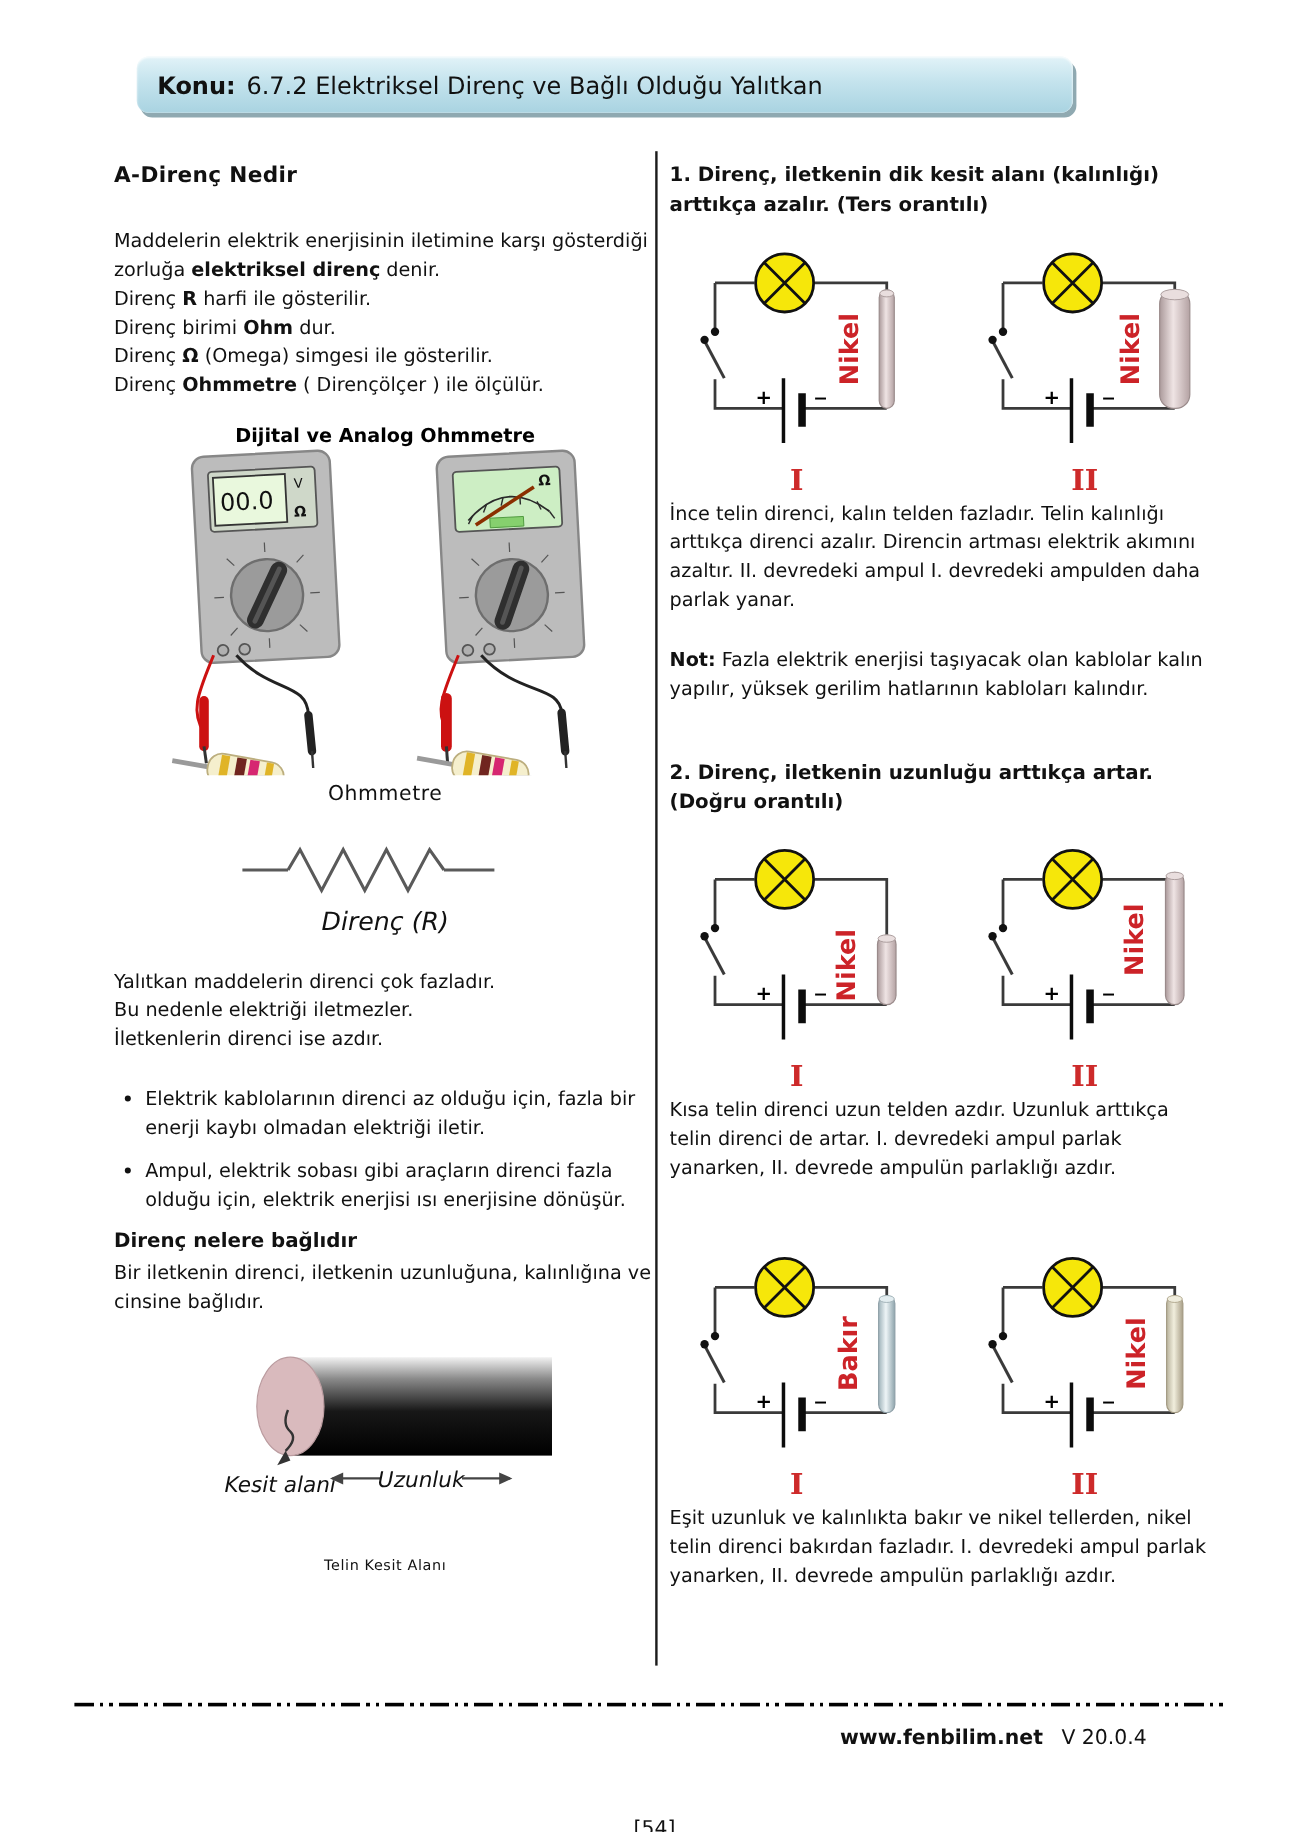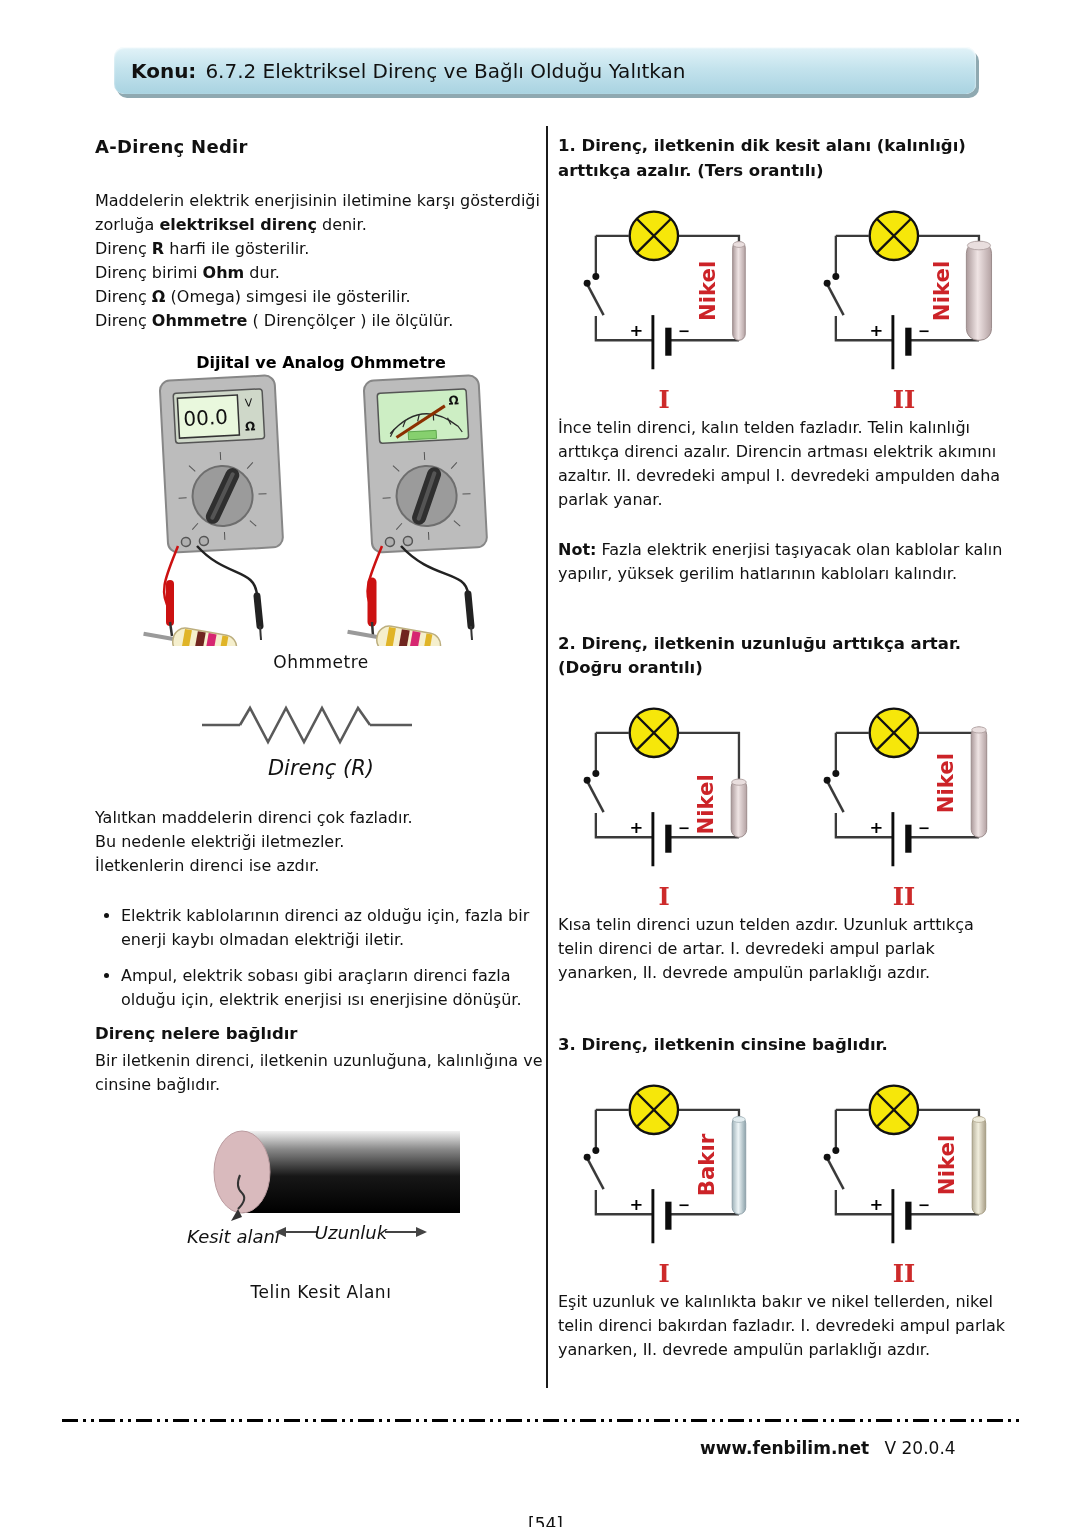--- a/index.html
+++ b/index.html
@@ -3,21 +3,21 @@
 <meta charset="utf-8">
 <style>
   html,body { margin:0; padding:0; background:#ffffff; }
   .page {
     position:relative; width:1080px; height:1527px; background:#fff;
     font-family:"DejaVu Sans","Liberation Sans",sans-serif; color:#111;
     overflow:hidden;
   }
   
   .header-bar {
-    position:absolute; left:114px; top:47px; width:862px; height:47px;
+    position:absolute; left:114px; top:47px; width:780px; height:47px;
     border-radius:10px; box-sizing:border-box;
     background:linear-gradient(180deg,#e2f3f8 0%,#c4e3ed 45%,#a9d3e1 100%);
     box-shadow:3px 4px 0 #8fa9b1, inset 0 1px 2px #ffffff;
     display:flex; align-items:center; padding-left:17px; font-size:20px;
   }
   .header-bar .k { font-weight:bold; margin-right:9px; }
   
   .divider { position:absolute; left:546px; top:126px; width:2px; height:1262px; background:#1b1b1b; }
   .col-left  { position:absolute; left:95px;  top:128px; width:452px; }
   .col-right { position:absolute; left:558px; top:128px; width:452px; }
@@ -30,21 +30,21 @@
   .red-title { color:#000000; font-weight:bold; font-size:16px; margin:20px 0 2px; }
   .fig-caption { font-size:17px; margin-top:2px; letter-spacing:.5px; }
   .rsym { margin-top:26px; }
   .rsym-label { font-style:italic; font-weight:400; font-size:21px; margin-top:0px; font-family:"DejaVu Sans",sans-serif; }
   .ins { margin-top:26px; }
   ul.blt { margin:26px 0 0; padding-left:26px; }
   ul.blt li { margin-bottom:12px; }
   .depends { }
   .depends-title { font-weight:bold; font-size:16.5px; margin-bottom:6px; }
   .cross-fig { margin-top:22px; text-align:center; }
-  .cross-caption { font-size:17px; margin-top:9px; letter-spacing:.5px; }
+  .cross-caption { font-size:12px; margin-top:24px; letter-spacing:.5px; }
   
   .sec-heading { font-weight:bold; font-size:16.5px; line-height:1.5; margin:6px 0 12px; }
   .circuits-row { display:flex; justify-content:space-between; padding:0 2px; }
   .circuit { text-align:center; width:208px; }
   .numeral { color:#cd2a2a; font-weight:bold; font-family:"DejaVu Serif","Liberation Serif",serif; font-size:24px; line-height:1; margin-top:2px; }
   .sec-body { margin-top:4px; }
   .note { margin-top:26px; }
   .sec2 { margin-top:46px; }
   .sec3 { margin-top:48px; }
   
@@ -399,21 +399,20 @@
             </g>
             <text x="156" y="90" transform="rotate(-90 156 90)" text-anchor="middle" fill="#cc2328" font-size="22" font-weight="bold">Nikel</text>
           </svg>
           <div class="numeral">II</div>
         </div>
       </div>
       <div class="t sec-body">Kısa telin direnci uzun telden azdır. Uzunluk arttıkça telin direnci de artar. I. devredeki ampul parlak yanarken, II. devrede ampulün parlaklığı azdır.</div>
     </div>
 
     <div class="sec3">
-      <div class="sec-heading">3. Direnç, iletkenin cinsine bağlıdır.</div>
       <div class="circuits-row">
         <div class="circuit">
           <svg width="205" height="186" viewBox="0 0 212 186">
             <defs>
                 <linearGradient id="cy3a" x1="0" y1="0" x2="1" y2="0">
                   <stop offset="0" stop-color="#9fb3ba"></stop>
                   <stop offset="0.45" stop-color="#eef5f7"></stop>
                   <stop offset="1" stop-color="#8ea4ac"></stop>
                 </linearGradient>
               </defs>

